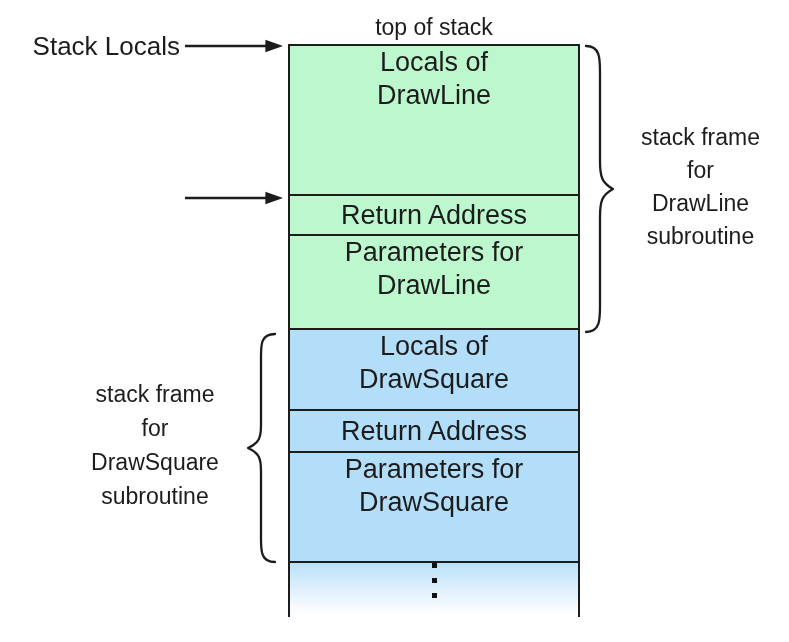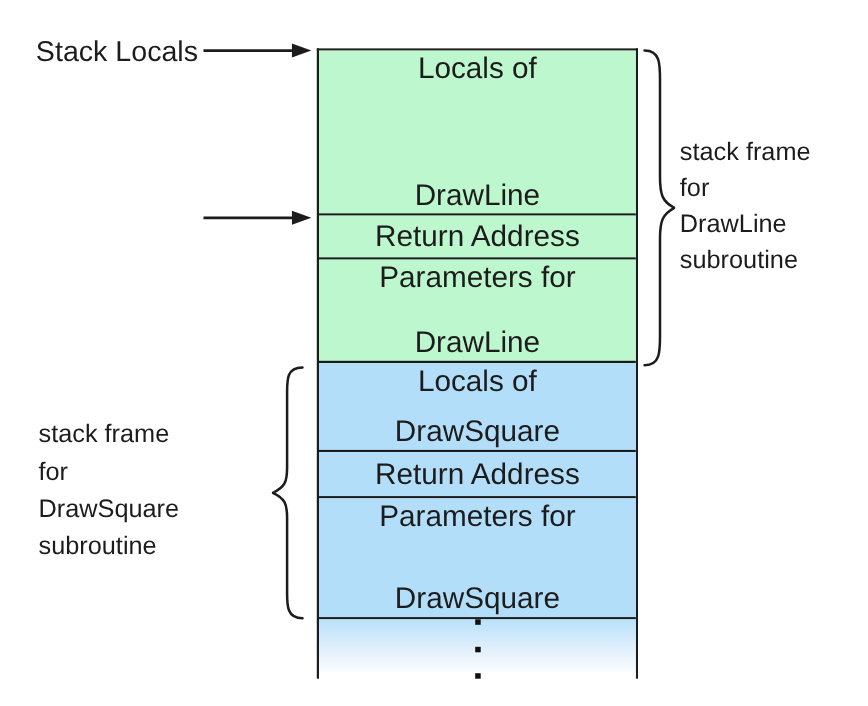--- a/index.html
+++ b/index.html
@@ -25,21 +25,21 @@
   .arrow.sp-arrow{top:37px;}
   .arrow.fp-arrow{top:189px;}
   .stack-box{
     position:absolute;left:288px;top:44px;width:292px;
     border:2px solid #1c1c1c;border-bottom:none;
     box-sizing:border-box;
   }
   .sec{
     box-sizing:border-box;
     display:flex;flex-direction:column;
-    align-items:center;justify-content:space-between;
+    align-items:center;justify-content:flex-start;
     font-size:27px;line-height:33px;text-align:center;
     border-bottom:2px solid #1c1c1c;
   }
   .sec.green{background:#bdf7cd;}
   .sec.blue{background:#b3defa;}
   .h150{height:150px;}
   .h40{height:40px;line-height:38px;}
   .h94{height:94px;}
   .h81{height:81px;}
   .h42{height:42px;line-height:40px;}
@@ -47,31 +47,32 @@
   .sec.fade{
     height:54px;border-bottom:none;
     background:linear-gradient(to bottom,#b8e1fa 0%,#ddeefc 45%,#ffffff 95%);
     gap:10px;
   }
   .dot{width:5px;height:5px;background:#111111;}
   .brace{position:absolute;}
   .brace.right-brace{left:584px;top:44px;}
   .brace.left-brace{left:247px;top:332px;}
   .annot{
-    position:absolute;
+    position:absolute;text-align:center;
     font-size:23px;line-height:33px;
   }
   .annot.right-annot{left:618px;top:121px;width:165px;}
   .annot.left-annot{left:35px;top:377px;width:240px;line-height:34px;}
 </style>
 </head>
 <body>
 
 <div class="canvas">
 
+  <div class="top-label">top of stack</div>
 
   <div class="ptr-label sp">Stack Locals</div>
   <svg class="arrow sp-arrow" viewBox="0 0 102 18" xmlns="http://www.w3.org/2000/svg">
     <line x1="1" y1="9" x2="84" y2="9" stroke="#1c1c1c" stroke-width="2.5"></line>
     <polygon points="83,2.5 101,9 83,15.5" fill="#1c1c1c"></polygon>
   </svg>
 
   <svg class="arrow fp-arrow" viewBox="0 0 102 18" xmlns="http://www.w3.org/2000/svg">
     <line x1="1" y1="9" x2="84" y2="9" stroke="#1c1c1c" stroke-width="2.5"></line>
     <polygon points="83,2.5 101,9 83,15.5" fill="#1c1c1c"></polygon>

